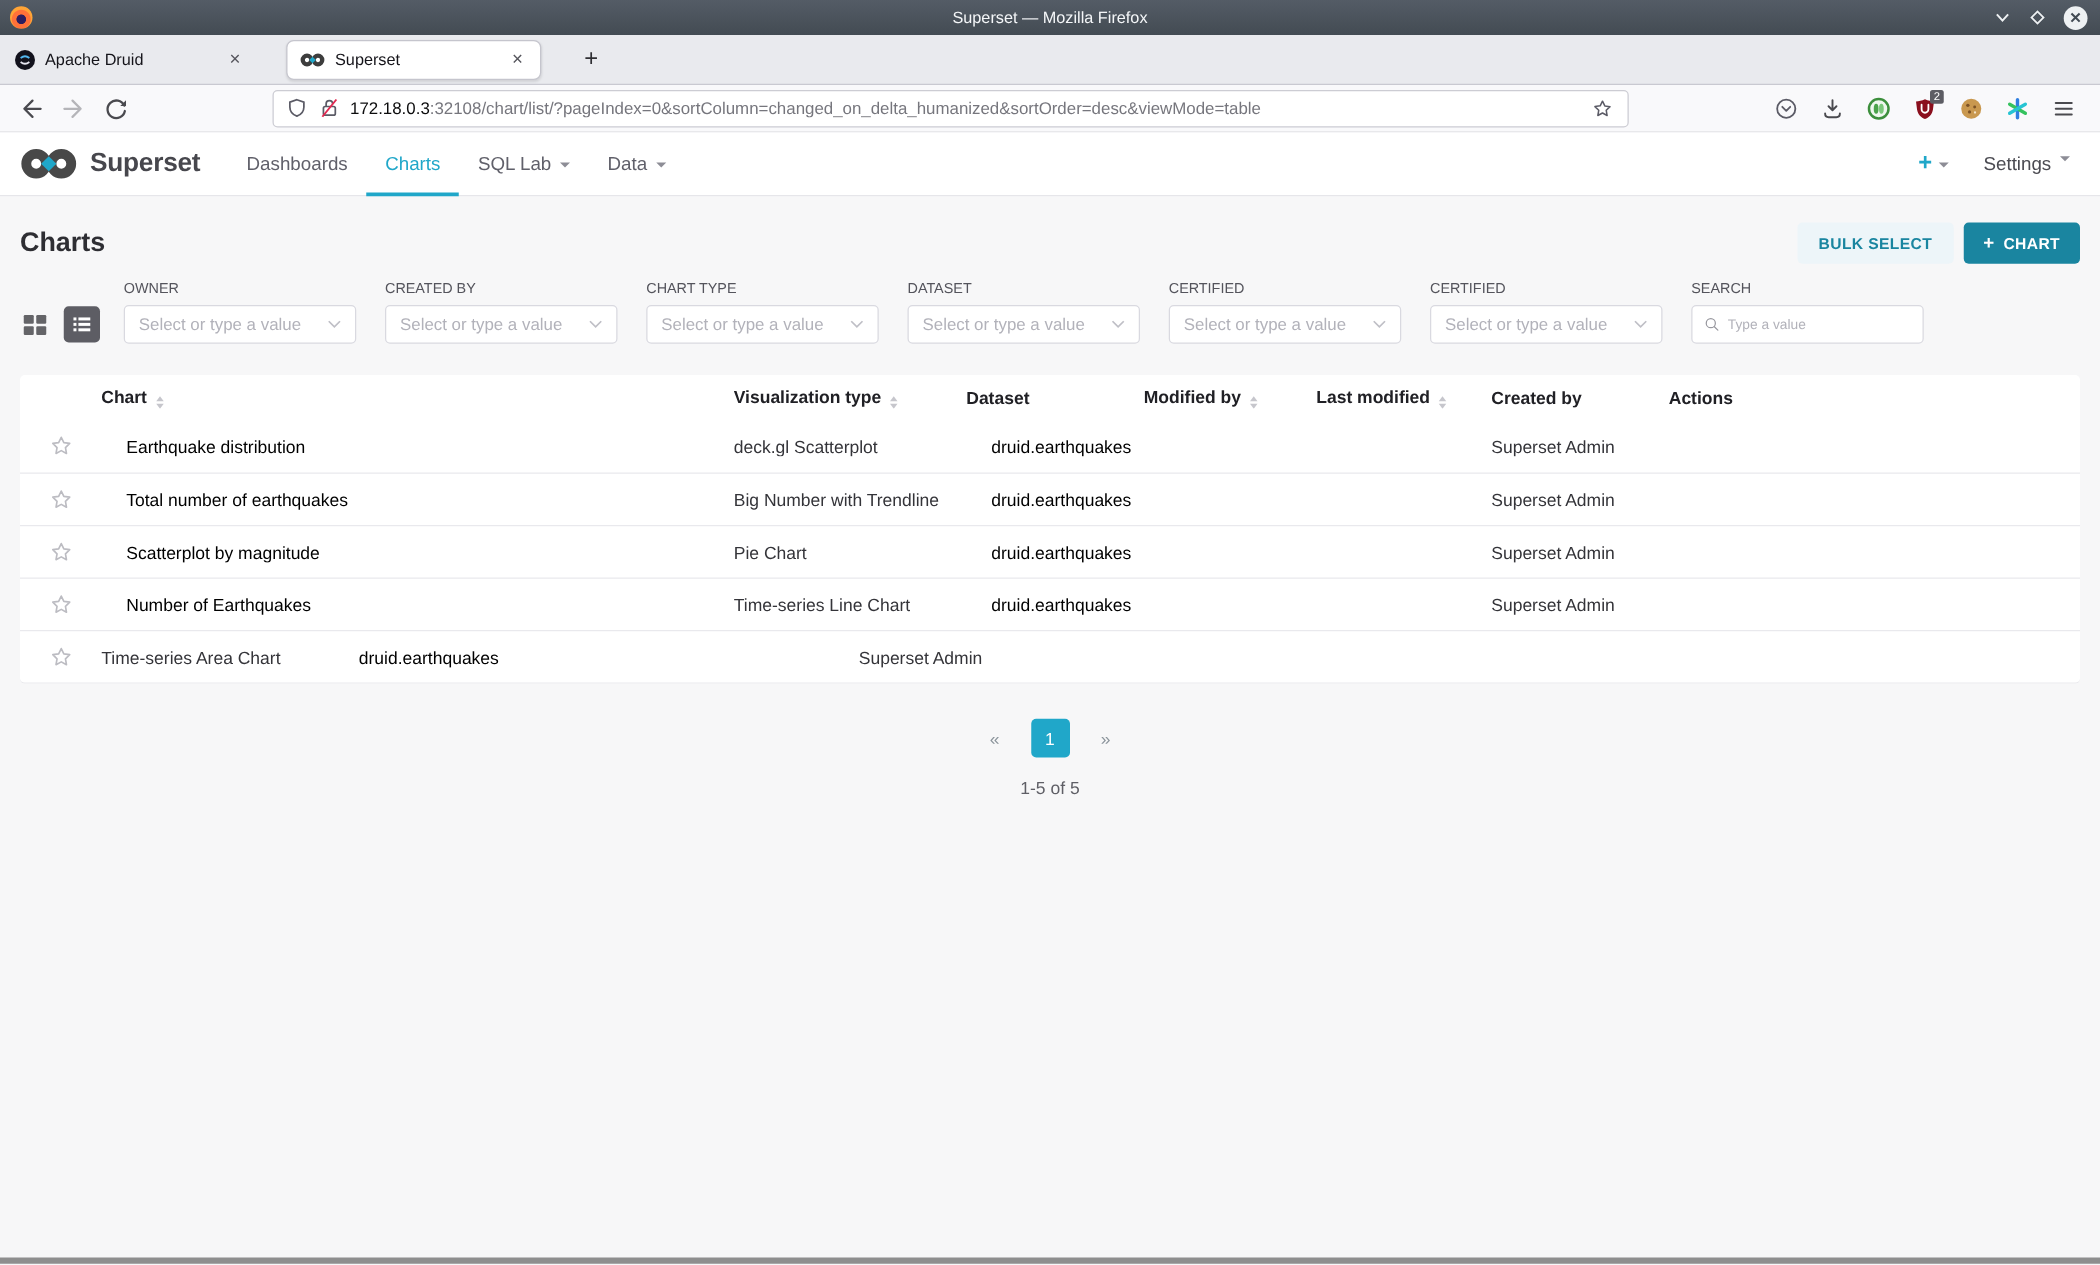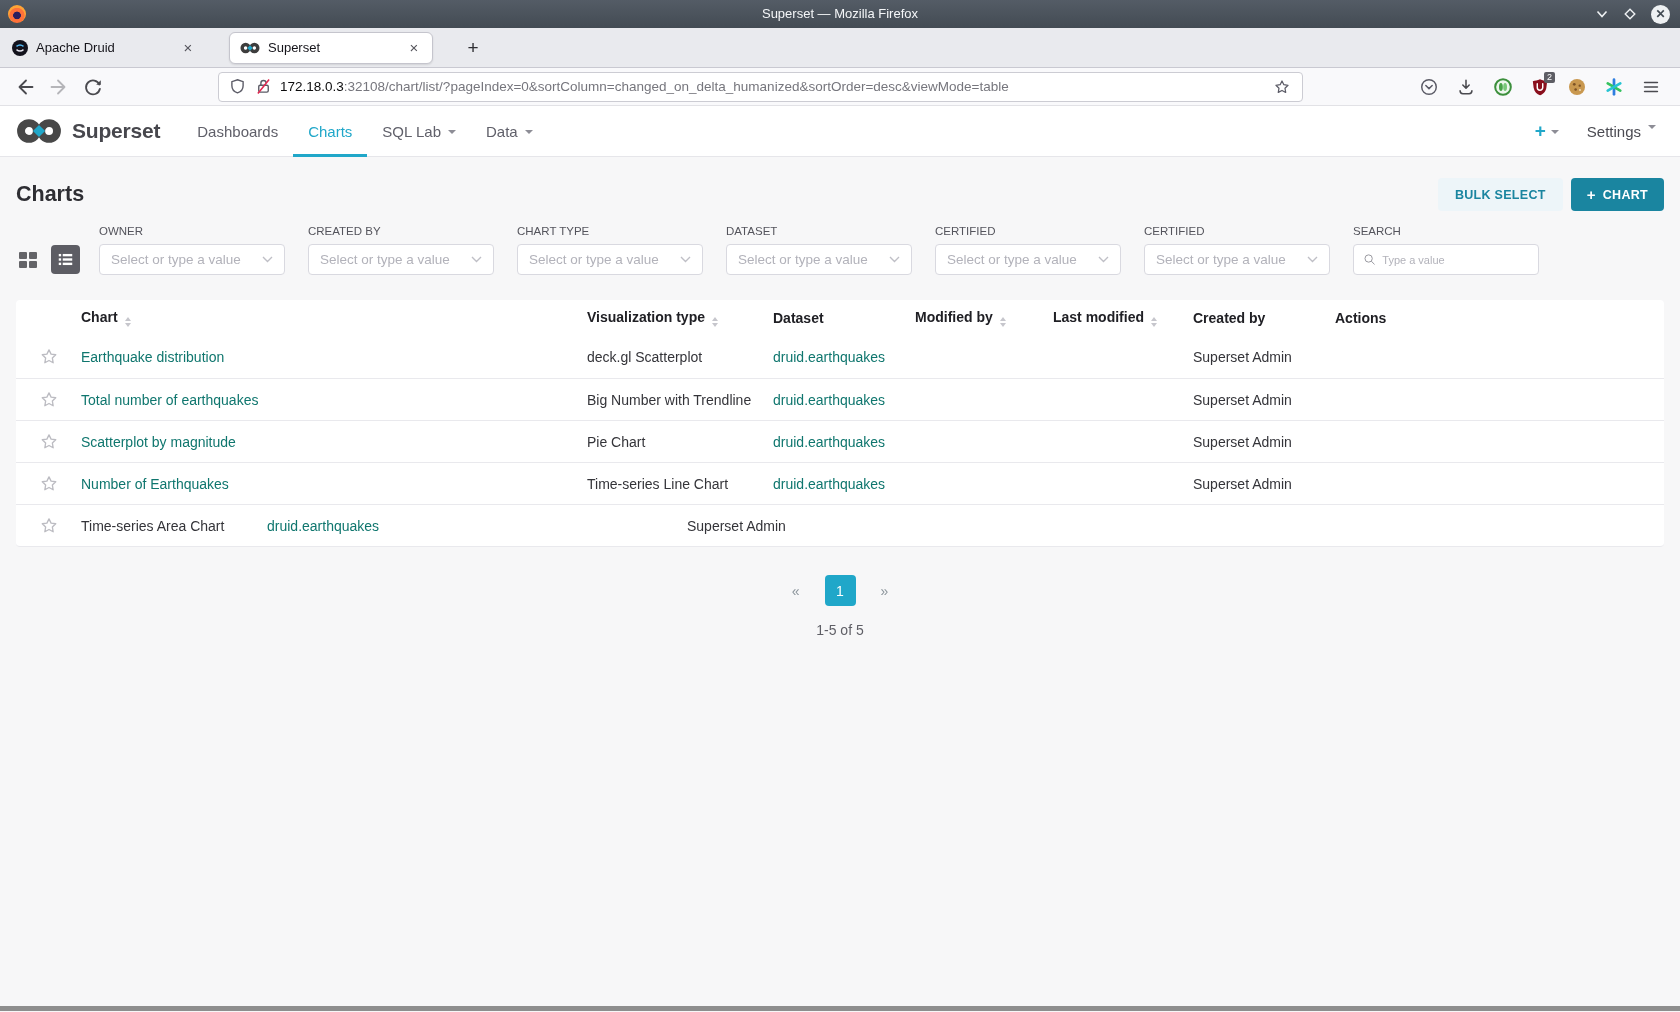--- a/index.html
+++ b/index.html
@@ -80,21 +80,21 @@
   .thead + .trow { border-top:none; }
   .cell { padding-right:8px; white-space:nowrap; overflow:hidden; }
   .col-star   { width:65px;  display:flex; justify-content:center; padding-right:0; }
   .col-chart  { width:506px; }
   .col-viz    { width:186px; }
   .col-dataset{ width:142px; }
   .col-mod    { width:138px; }
   .col-last   { width:140px; }
   .col-created{ width:142px; }
   .col-actions{ flex:1; }
-  .tlink { color:#0f766e; }
+  .tlink { color:#000000;margin-left:20px; }
   .sort-carets { display:inline-flex; flex-direction:column; gap:2px; margin-left:7px; vertical-align:1px; }
   .sc-up   { width:0; height:0; border-left:3.5px solid transparent; border-right:3.5px solid transparent; border-bottom:4px solid #c6c6cc; }
   .sc-down { width:0; height:0; border-left:3.5px solid transparent; border-right:3.5px solid transparent; border-top:4px solid #c6c6cc; }
   .fav-btn { display:flex; align-items:center; justify-content:center; width:26px; height:26px; }
 
   
   .pagination { display:flex; justify-content:center; align-items:center; gap:25px; margin-top:28px; }
   .page-arrow { color:#8c959c; font-size:14px; }
   .page-num { width:31px; height:31px; border-radius:4px; background:#20a7c9; color:#fff; font-size:14px; display:flex; align-items:center; justify-content:center; }
   .row-count { text-align:center; margin-top:16px; font-size:14px; color:#5f5f66; }

